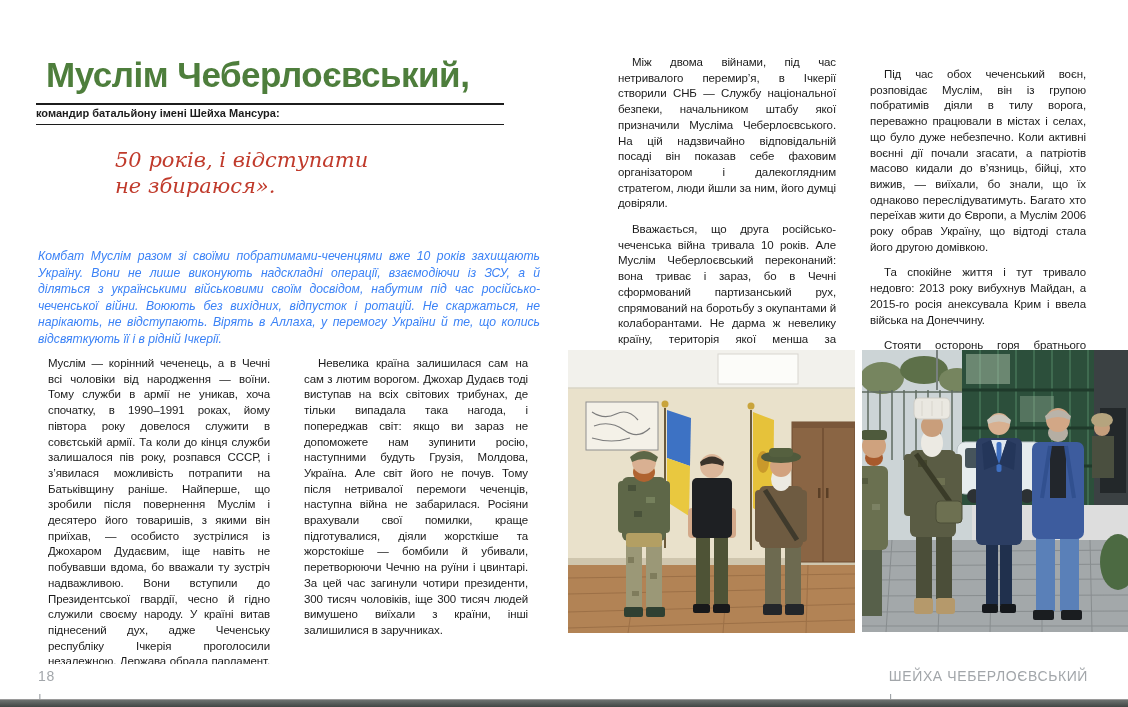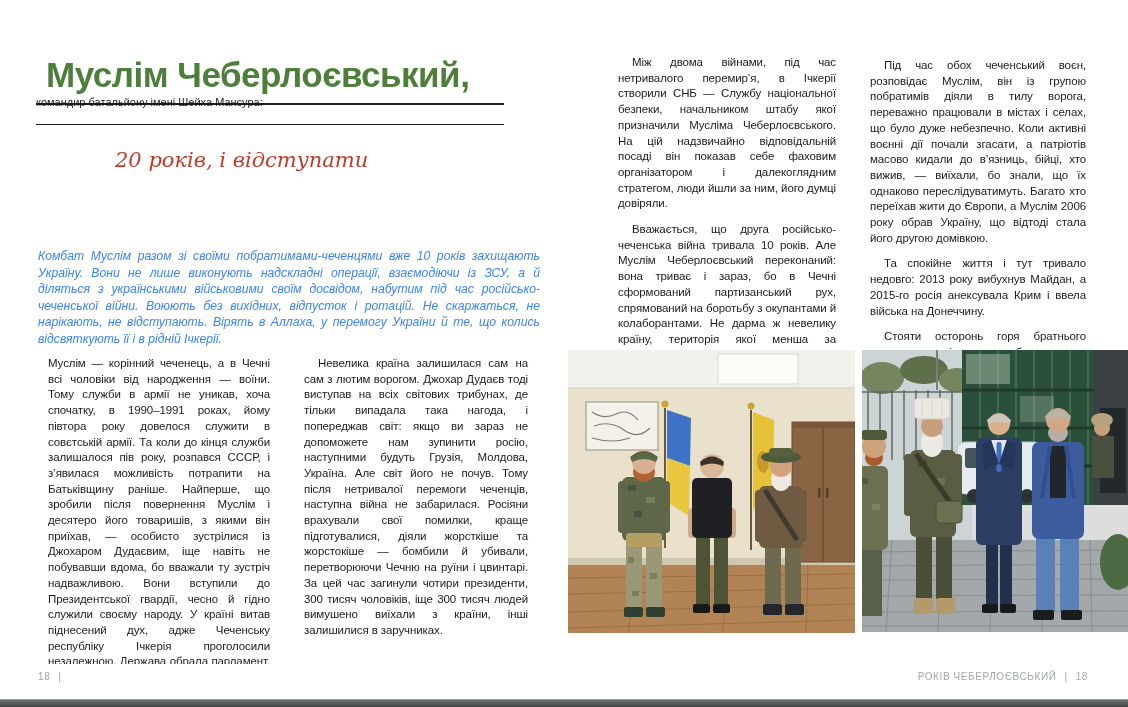--- a/index.html
+++ b/index.html
@@ -6,72 +6,73 @@
   body{width:1128px;height:707px;overflow:hidden;
        font-family:"Liberation Sans",sans-serif;color:#1d1d1d;}
   .spread{position:relative;width:1128px;height:707px;background:#ffffff;}
 
   
   .page-title{position:absolute;left:38px;top:48px;width:500px;margin:8px;
     font-size:35px;font-weight:bold;letter-spacing:-0.5px;
     color:var(--title_green,#4e7e3c);line-height:1.1;}
   .kicker-rule-top{position:absolute;left:36px;top:103px;width:468px;height:0;
     border-top:2px solid #1c1c1c;}
-  .kicker{position:absolute;left:36px;top:96px;width:468px;
-    font-size:11px;font-weight:normal;color:#1c1c1c;}
+  .kicker{position:absolute;left:36px;top:107px;width:468px;
+    font-size:11px;font-weight:bold;color:#1c1c1c;}
   .kicker-rule-bottom{position:absolute;left:36px;top:124px;width:468px;height:0;
     border-top:1.5px solid #1c1c1c;}
 
   .pull-quote{position:absolute;left:115px;top:147px;width:420px;
     font-family:"DejaVu Serif",serif;font-style:italic;
     font-size:21px;line-height:26px;color:var(--quote_red,#c03a2b);}
 
   .intro{position:absolute;left:38px;top:248px;width:502px;margin:0;
     font-style:italic;font-size:12.2px;line-height:16.6px;color:#3b82f6;
     text-align:justify;}
 
   
   .col{position:absolute;overflow:hidden;text-align:justify;
     font-size:11.5px;line-height:15.7px;letter-spacing:-0.1px;color:#1b1b1b;}
   .col p{margin:10px;}
   .col p.ind{text-indent:14px;}
   .col-l1{left:38px;top:346px;width:242px;height:318px;}
   .col-l2{left:294px;top:346px;width:244px;height:318px;}
   .col-r1{left:608px;top:45px;width:238px;height:302px;}
-  .col-r2{left:860px;top:48px;width:236px;height:302px;}
+  .col-r2{left:860px;top:57px;width:236px;height:302px;}
 
   
   .photo{position:absolute;overflow:hidden;background:#ddd;}
   .photo svg{display:block;}
   .photo-left{left:568px;top:350px;width:287px;height:283px;}
   .photo-right{left:862px;top:350px;width:266px;height:282px;}
 
   
   .footer{position:absolute;top:668px;height:14px;
-    font-size:10px;letter-spacing:0.6px;color:#a2a6aa;
-    display:flex;align-items:flex-end;gap:8px;}
+    font-size:14px;letter-spacing:0.6px;color:#a2a6aa;
+    display:flex;align-items:flex-start;gap:8px;flex-direction:column;}
   .footer-left{left:38px;}
   .footer-right{right:40px;}
   .footer .sep{color:#a2a6aa;}
   .bottom-bar{position:absolute;left:0;bottom:0;width:1128px;height:7px;
     border-top:1px solid #9a9a9a;
     background:linear-gradient(to bottom,#6d7270,var(--footer_bar,#404644));}
 </style>
 </head>
 <body>
 
 <div class="spread">
 
   <h1 class="page-title">Муслім Чеберлоєвський,</h1>
   <div class="kicker-rule-top"></div>
   <div class="kicker">командир батальйону імені Шейха Мансура:</div>
   <div class="kicker-rule-bottom"></div>
 
   <div class="pull-quote">
-    <div>20 років, і відступати</div>
+    <div>50 років, і відступати</div>
+    <div>не збираюся».</div>
   </div>
 
   <p class="intro">Комбат Муслім разом зі своїми побратимами-чеченцями вже 10 років захищають Україну. Вони не лише виконують надскладні операції, взаємодіючи із ЗСУ, а й діляться з українськими військовими своїм досвідом, набутим під час російсько-чеченської війни. Воюють без вихідних, відпусток і ротацій. Не скаржаться, не нарікають, не відступають. Вірять в Аллаха, у перемогу України й те, що колись відсвяткують її і в рідній Ічкерії.</p>
 
   <div class="col col-l1">
     <p>Муслім — корінний чеченець, а в Чечні всі чоловіки від народження — воїни. Тому служби в армії не уникав, хоча спочатку, в 1990–1991 роках, йому півтора року довелося служити в совєтській армії. Та коли до кінця служби залишалося пів року, розпався СССР, і з’явилася можливість потрапити на Батьківщину раніше. Найперше, що зробили після повернення Муслім і десятеро його товаришів, з якими він приїхав, — особисто зустрілися із Джохаром Дудаєвим, іще навіть не побувавши вдома, бо вважали ту зустріч надважливою. Вони вступили до Президентської гвардії, чесно й гідно служили своєму народу. У країні витав піднесений дух, адже Чеченську республіку Ічкерія проголосили незалежною. Держава обрала парламент, кабінет міністрів, структурувала органи законодавчої і виконавчої влади, будувала плани на щасливе життя.</p>
 
   </div>
   <div class="col col-l2">
     <p class="ind">Невелика країна залишилася сам на сам з лютим ворогом. Джохар Дудаєв тоді виступав на всіх світових трибунах, де тільки випадала така нагода, і попереджав світ: якщо ви зараз не допоможете нам зупинити росію, наступними будуть Грузія, Молдова, Україна. Але світ його не почув. Тому після нетривалої перемоги чеченців, наступна війна не забарилася. Росіяни врахували свої помилки, краще підготувалися, діяли жорсткіше та жорстокіше — бомбили й убивали, перетворюючи Чечню на руїни і цвинтарі. За цей час загинули чотири президенти, 300 тисяч чоловіків, іще 300 тисяч людей вимушено виїхали з країни, інші залишилися в заручниках.</p>
@@ -309,19 +310,19 @@
         <ellipse cx="12" cy="8" rx="11" ry="7" fill="#b5a47e"></ellipse>
       </g>
     </svg>
   </div>
 
   <div class="footer footer-left">
     <span>18</span>
     <span class="sep">|</span>
   </div>
   <div class="footer footer-right">
-    <span>РОКІВ ЧЕБЕРЛОЄВСЬКИЙ</span>
+    <span>ШЕЙХА ЧЕБЕРЛОЄВСЬКИЙ</span>
     <span class="sep">|</span>
     <span>18</span>
   </div>
 
   <div class="bottom-bar"></div>
 </div>
 
 </body></html>

